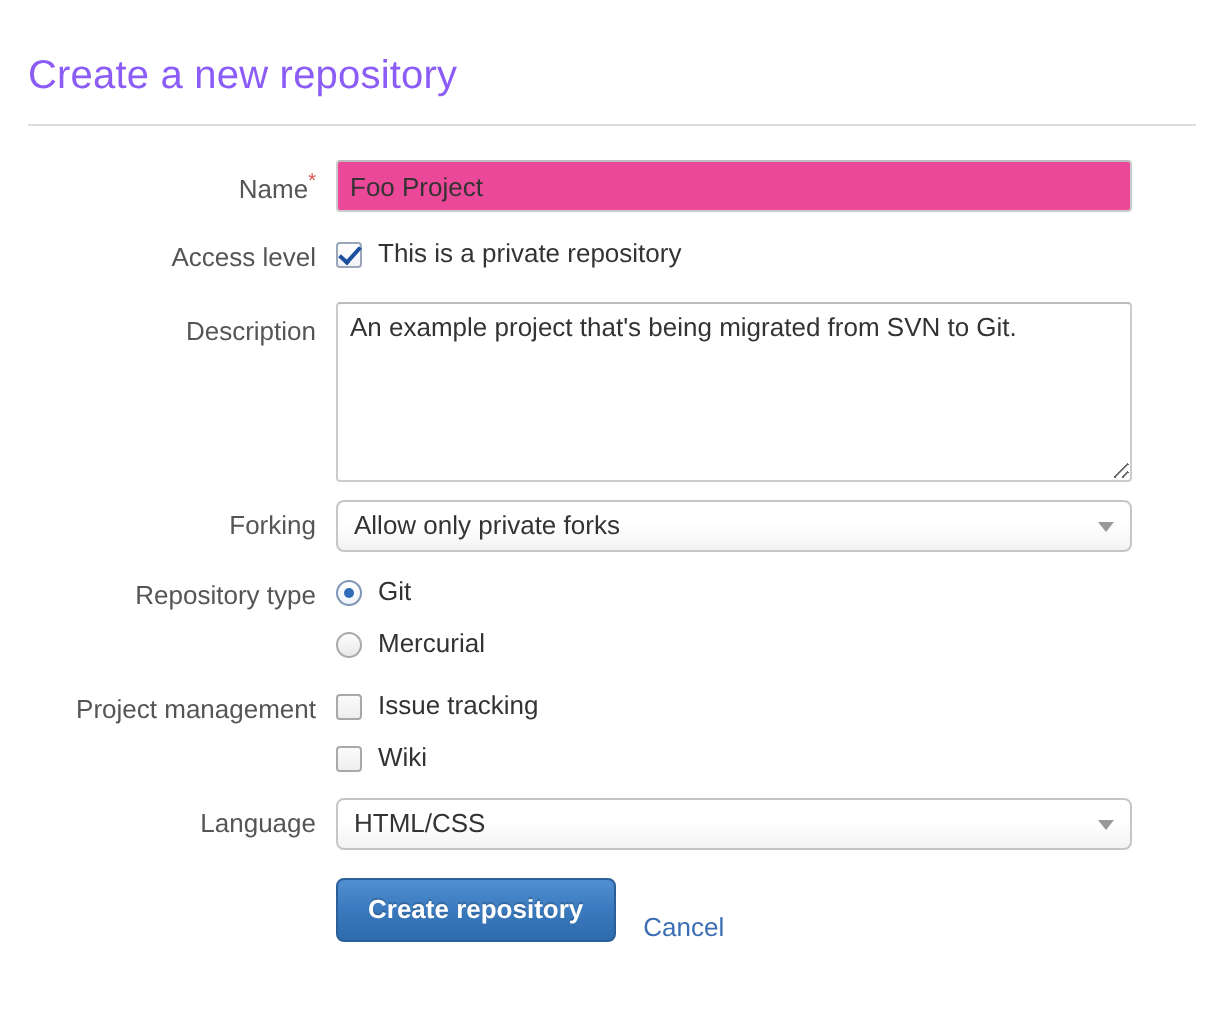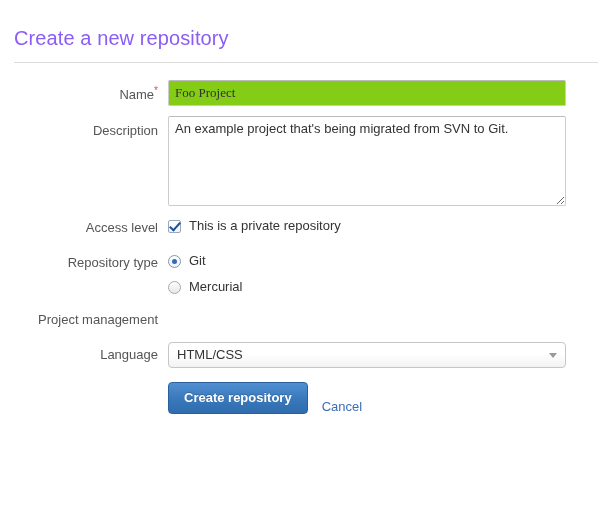--- a/index.html
+++ b/index.html
@@ -78,24 +78,24 @@
     flex: 1;
     padding-right: 22px;
   }
 
   
   .text-input {
     width: 100%;
     height: 26px;
     box-sizing: border-box;
     padding: 3px 6px;
-    font-family: Liberation Serif, serif;
-    font-size: 13px;
-    color: #333333;
-    background: #84cc16;
+    font-family: Liberation Sans, sans-serif;
+    font-size: 13px;
+    color: #333333;
+    background: #ec4899;
     border: 1px solid #cccccc;
     border-top-color: #bbbbbb;
     border-radius: 2px;
     outline: none;
   }
   .textarea-input {
     width: 100%;
     height: 90px;
     box-sizing: border-box;
     padding: 4px 6px;
@@ -248,54 +248,71 @@
   <div class="form">
 
     <div class="row">
       <div class="label-col top"><span>Name</span><span class="req">*</span></div>
       <div class="field-col">
         <input class="text-input" type="text" value="Foo Project" style="">
       </div>
     </div>
 
     <div class="row">
-      <div class="label-col top">Description</div>
-      <div class="field-col">
-        <textarea class="textarea-input" style="">An example project that's being migrated from SVN to Git.</textarea>
-      </div>
-    </div>
-
-    <div class="row">
       <div class="label-col">Access level</div>
       <div class="field-col">
         <div class="choice">
           <span class="cb checked"></span>
           <span class="choice-label">This is a private repository</span>
         </div>
       </div>
     </div>
 
+    <div class="row">
+      <div class="label-col top">Description</div>
+      <div class="field-col">
+        <textarea class="textarea-input" style="">An example project that's being migrated from SVN to Git.</textarea>
+      </div>
+    </div>
+
+    <div class="row">
+      <div class="label-col">Forking</div>
+      <div class="field-col">
+        <div class="select-wrap">
+          <div class="select-box">Allow only private forks</div>
+          <span class="select-arrow"></span>
+        </div>
+      </div>
+    </div>
 
     <div class="row">
       <div class="label-col">Repository type</div>
       <div class="field-col">
         <div class="choice">
           <span class="rb selected"></span>
           <span class="choice-label">Git</span>
         </div>
         <div class="choice">
           <span class="rb"></span>
           <span class="choice-label">Mercurial</span>
         </div>
       </div>
     </div>
 
     <div class="row">
       <div class="label-col">Project management</div>
       <div class="field-col">
+        <div class="choice">
+          <span class="cb"></span>
+          <span class="choice-label">Issue tracking</span>
+        </div>
+        <div class="choice">
+          <span class="cb"></span>
+          <span class="choice-label">Wiki</span>
+        </div>
       </div>
     </div>
 
     <div class="row">
       <div class="label-col">Language</div>
       <div class="field-col">
         <div class="select-wrap">
           <div class="select-box">HTML/CSS</div>
           <span class="select-arrow"></span>
         </div>

